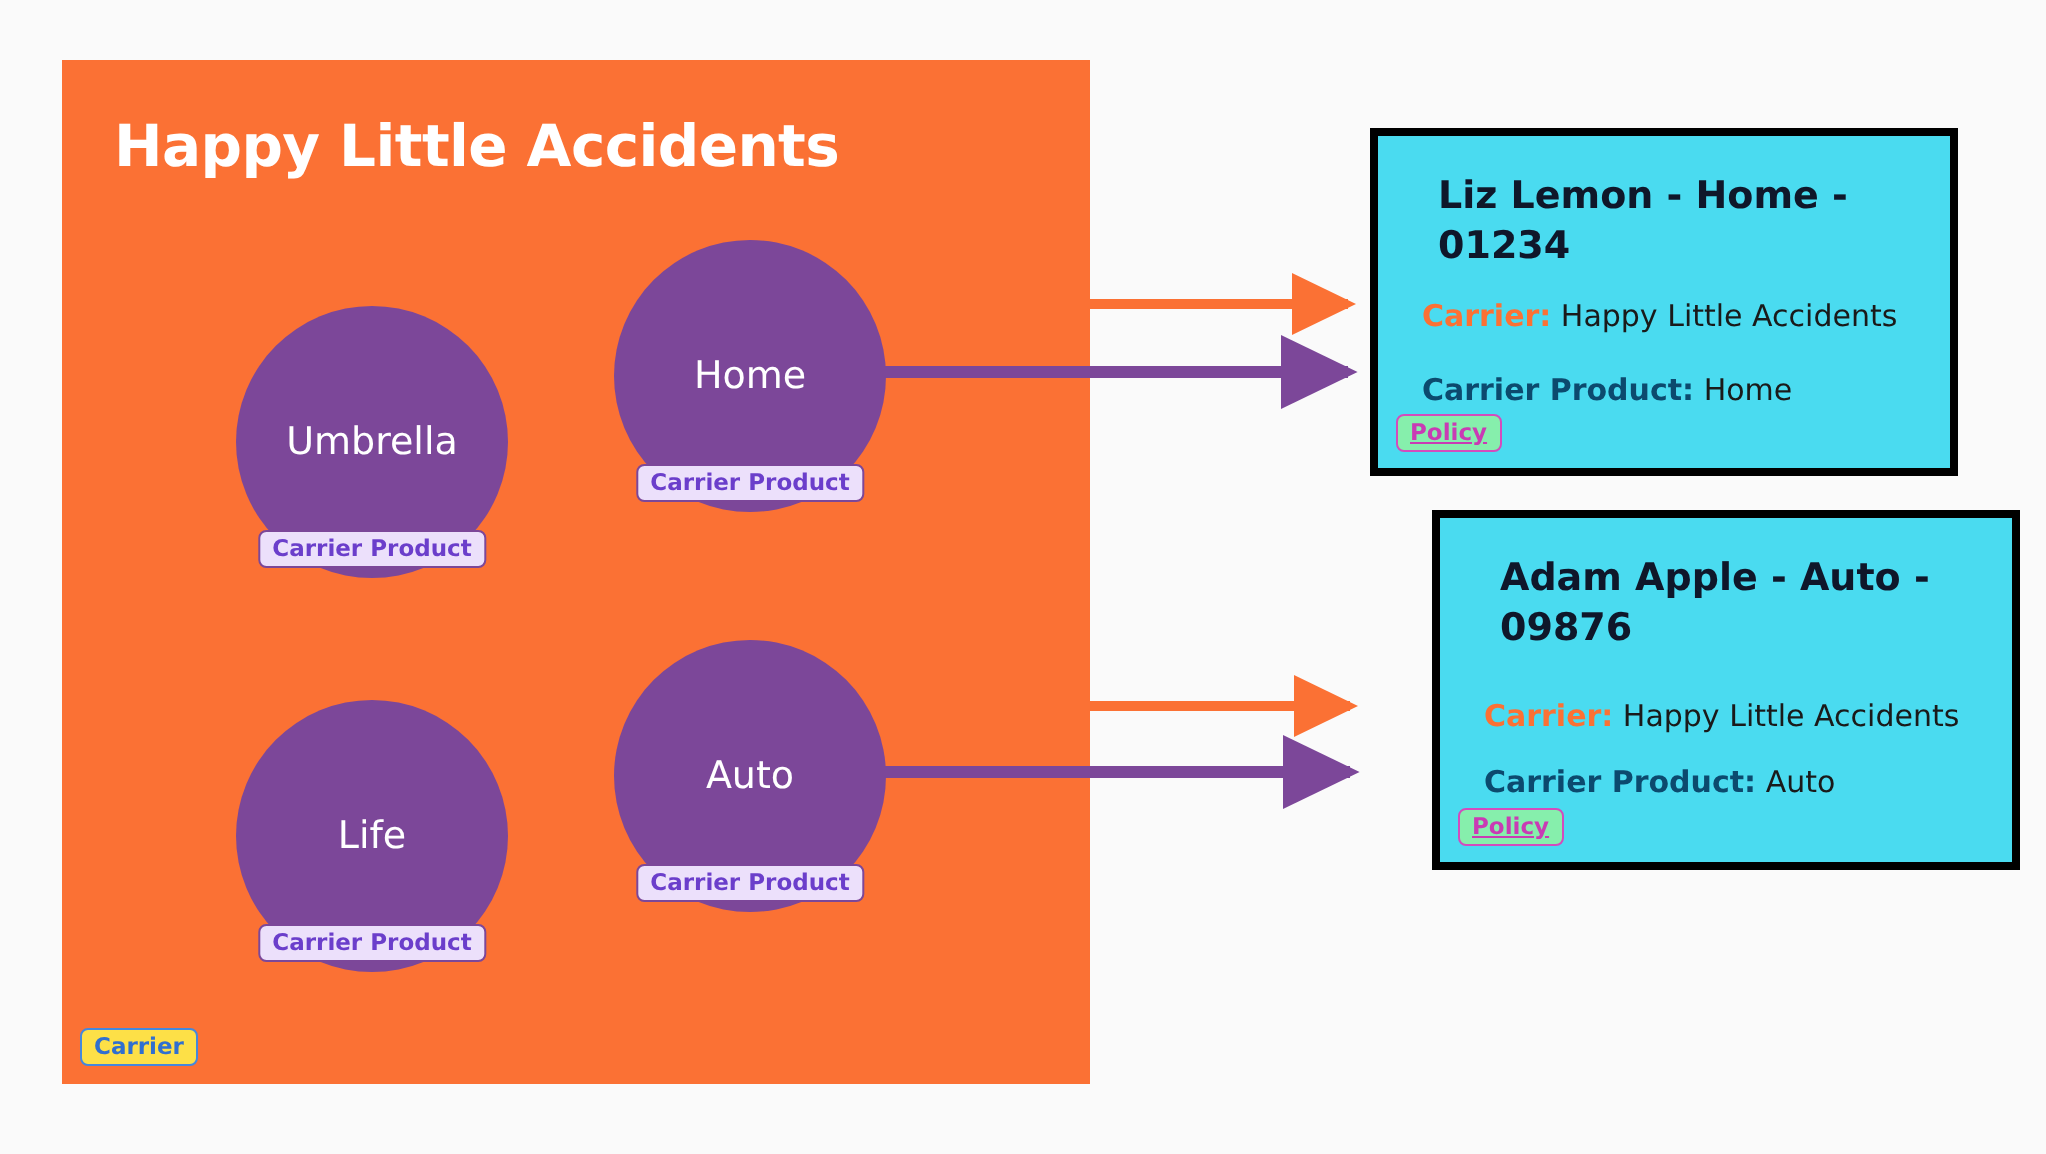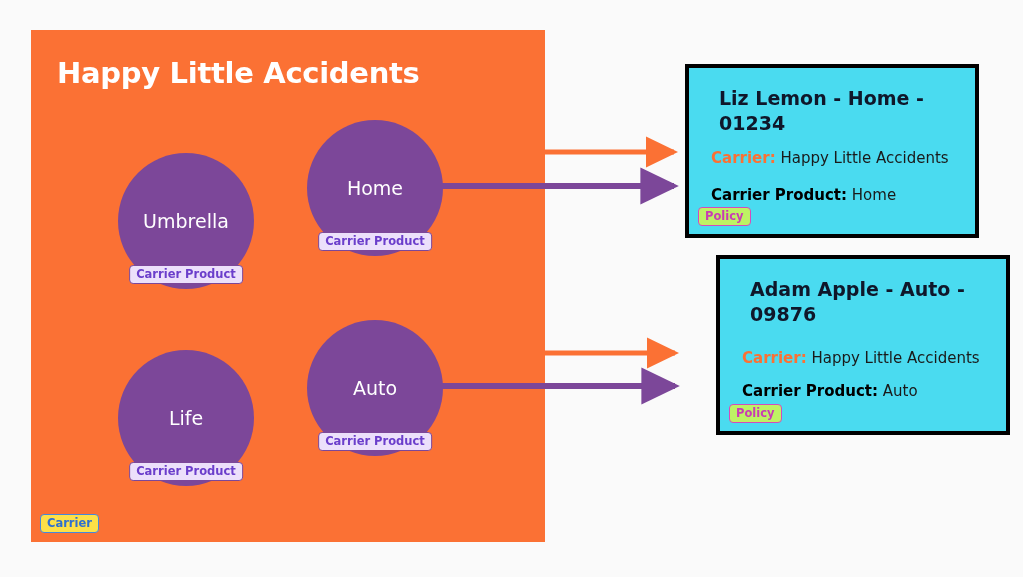--- a/index.html
+++ b/index.html
@@ -130,34 +130,35 @@
     line-height: 18px;
     white-space: nowrap;
     font-family: "DejaVu Sans", sans-serif;
     color: #1a1a1a;
     text-align: right;
   }
   .policy-row .k {
     font-weight: bold;
   }
   .k-carrier { color: #fb7134; }
-  .k-product { color: #000000; margin-top: 31px; }
+  .k-product { color: #0c4a6e; margin-top: 31px; }
   .policy-badge {
     position: absolute;
     left: 9px;
     bottom: 8px;
-    background: #bef264;
+    background: #86efac;
     border: 1.5px solid #d44bbd;
     border-radius: 4px;
     color: #c93bb4;
     font-size: 11.5px;
     font-weight: bold;
     padding: 2px 6px 3px 6px;
     line-height: 12px;
     font-family: "DejaVu Sans", sans-serif;
+    text-decoration: underline;
   }
 
   
   .edges {
     position: absolute;
     left: 0;
     top: 0;
     width: 1023px;
     height: 577px;
     pointer-events: none;

